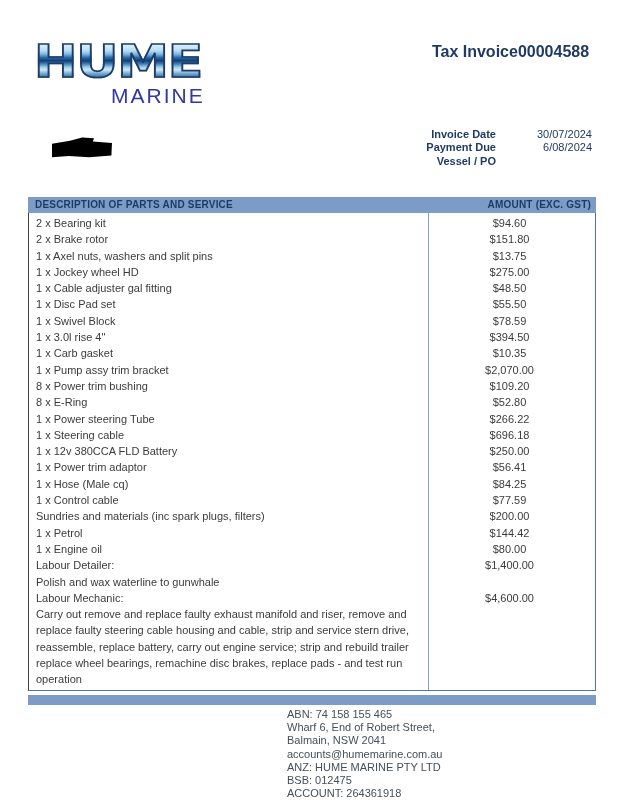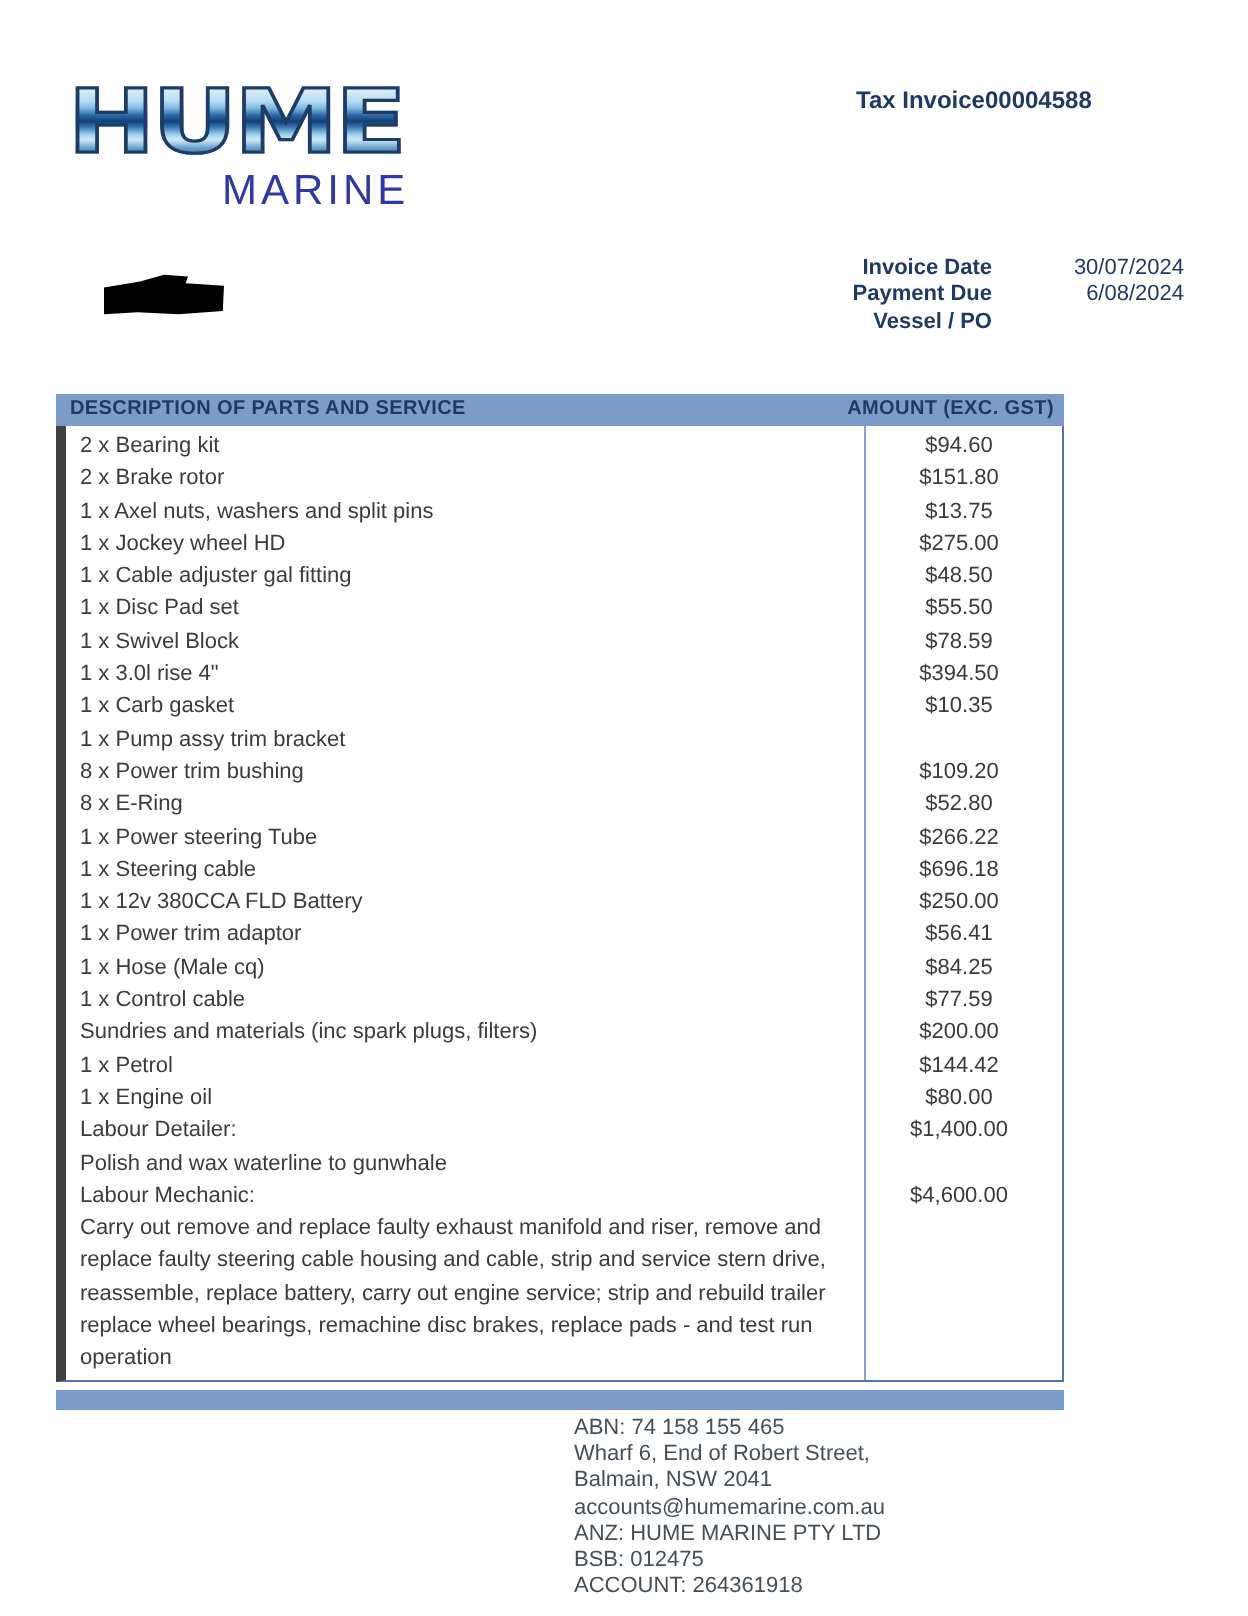--- a/index.html
+++ b/index.html
@@ -22,47 +22,47 @@
     -webkit-text-stroke:1.6px #1e3c66;
   }
   .logo-marine {
     position:relative; left:77px; top:1px;
     font-size:21px; letter-spacing:2px; color:#3138a0; line-height:1;
   }
 
   
   .doc-title {
     position:absolute; left:428px; top:43px; width:165px;
-    display:flex; justify-content:flex-start;
-    font-size:12px; font-weight:bold; color:#203a64;
+    display:flex; justify-content:center;
+    font-size:16px; font-weight:bold; color:#203a64;
   }
 
   
   .to-row { position:absolute; left:35px; top:143px; font-size:10px; font-weight:bold; color:#2b3a52;margin-left:25px; }
   .redaction {
     position:absolute; left:52px; top:137px; width:60px; height:21px; background:#000;
     clip-path:polygon(0 32%, 30% 18%, 50% 2%, 70% 6%, 68% 22%, 100% 28%, 99% 88%, 62% 96%, 28% 91%, 0 96%);
   }
 
   
   .meta { position:absolute; left:332px; top:128px; width:260px; }
   .meta-row { display:flex; line-height:13.3px; font-size:11px; color:#203a64; }
   .meta-label { flex:1; text-align:right; font-weight:bold; }
   .meta-value { width:96px; text-align:right; }
 
   
-  .invoice-table { position:absolute; left:28px; top:197px; width:504px; }
+  .invoice-table { position:absolute; left:28px; top:197px; width:568px; }
   .table-head {
     height:16px; background:var(--accent); box-sizing:border-box;
     display:flex; justify-content:space-between; align-items:center;
     padding:0 5px 1px 7px; font-size:10px; font-weight:bold; letter-spacing:0.2px; color:#1d3a5f;
   }
   .table-body {
     position:relative; box-sizing:border-box; min-height:478px;
-    border-left:5px solid #404040; border-right:1px solid #53749f; border-bottom:1px solid #53749f;
+    border-left:1px solid #404040; border-right:1px solid #53749f; border-bottom:1px solid #53749f;
     padding-top:2px;
   }
   .col-divider { position:absolute; left:399px; top:0; bottom:0; width:1px; background:#87a3c6; }
   .trow { display:flex; align-items:flex-start; }
   .tdesc {
     width:400px; box-sizing:border-box; padding:0 10px 0 7px;
     font-size:11px; line-height:16.3px; color:#3b3b3b;
   }
   .tamt {
     flex:1; text-align:center; padding-right:5px;
@@ -176,20 +176,21 @@
     <div class="tdesc">
             <div>1 x Carb gasket</div>
           </div>
     <div class="tamt">$10.35</div>
   </div>
 
   <div class="trow">
     <div class="tdesc">
             <div>1 x Pump assy trim bracket</div>
           </div>
+    <div class="tamt">$2,070.00</div>
   </div>
 
   <div class="trow">
     <div class="tdesc">
             <div>8 x Power trim bushing</div>
           </div>
     <div class="tamt">$109.20</div>
   </div>
 
   <div class="trow">

